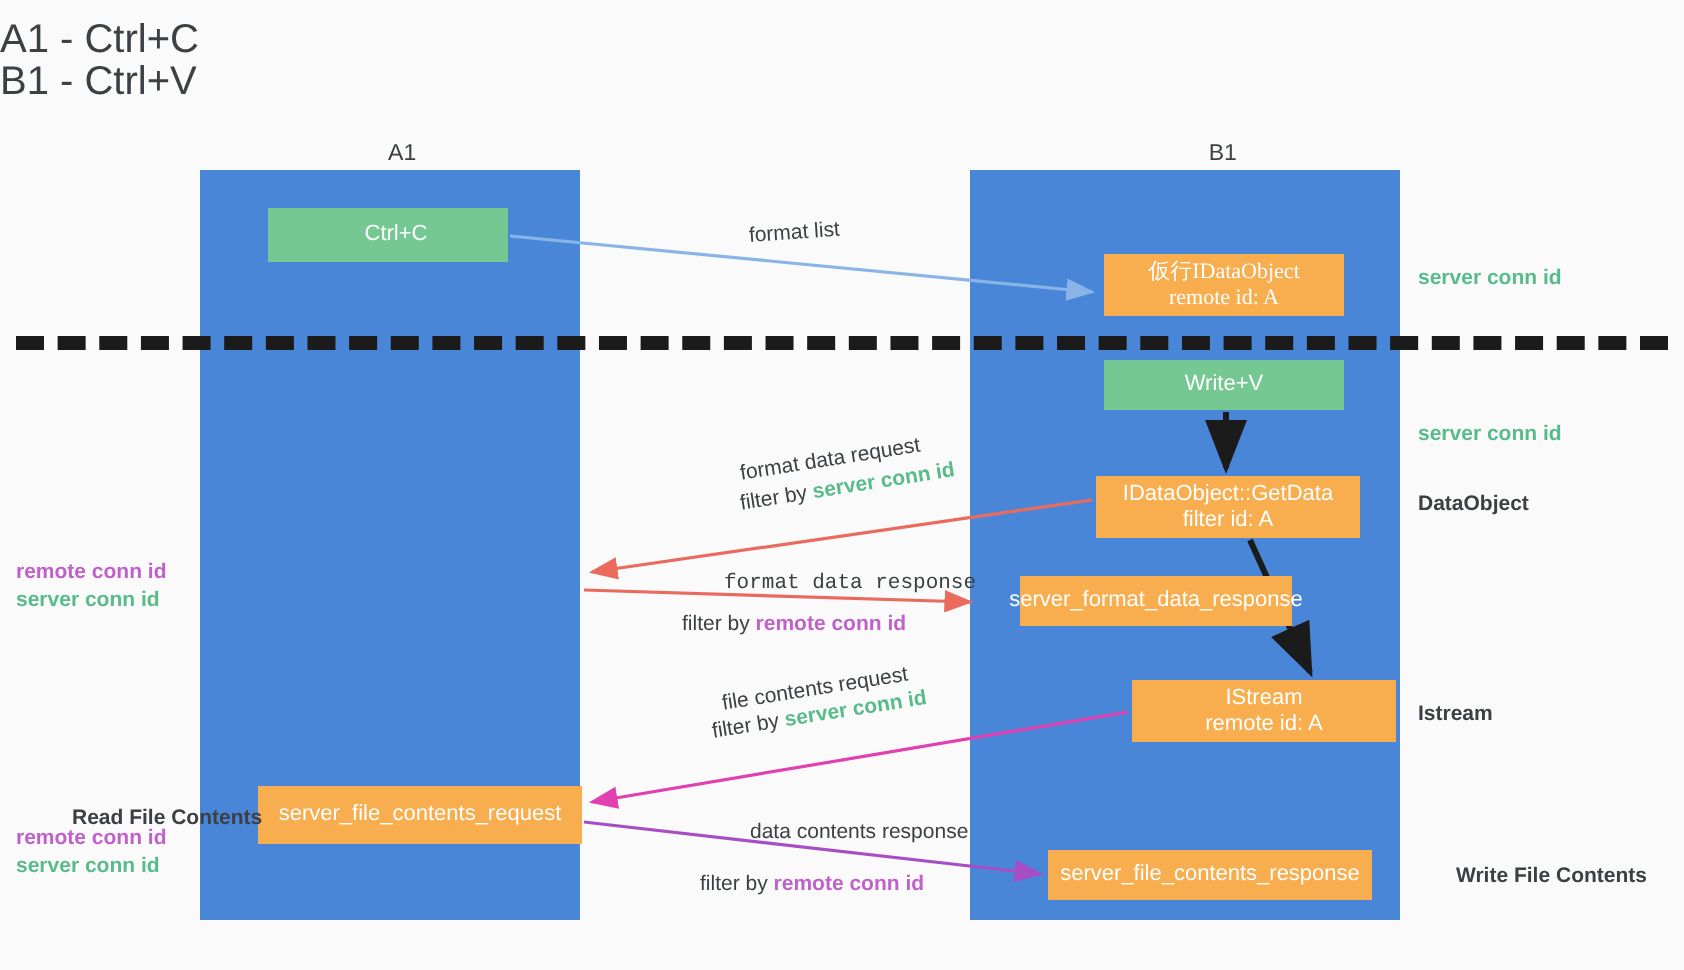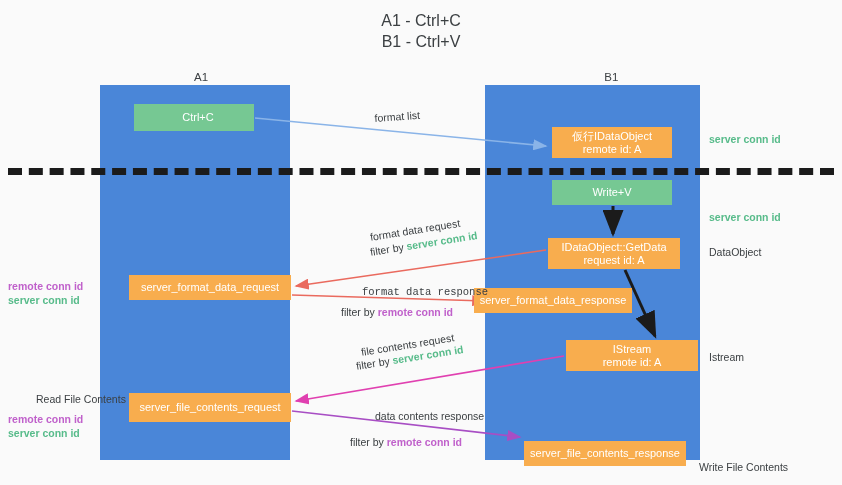--- a/index.html
+++ b/index.html
@@ -9,22 +9,22 @@
     font-family:"Liberation Sans","DejaVu Sans",sans-serif;
     position:relative;
     overflow:hidden;
   }
   #stage{position:absolute;left:0;top:0;width:842px;height:485px;}
   .abs{position:absolute;}
 
   
   #title{
     left:0;top:10px;width:842px;
-    text-align:center;
-    font-size:16px;line-height:21px;
+    text-align:left;
+    font-size:20px;line-height:21px;
     color:#3c4043;
     white-space:pre;
   }
 
   
   .lane-head{
     text-align:center;
     font-size:11.5px;line-height:13px;
     color:#3c4043;
     white-space:pre;
@@ -47,28 +47,28 @@
     text-align:center;
     color:#ffffff;
     font-size:11px;line-height:13px;
     white-space:pre;
     padding:2px 4px;
   }
   .node.green{background:#76c893;}
   .node.orange{background:#f8ad4e;}
 
   #n-ctrlc{left:134px;top:104px;width:120px;height:27px;padding-left:12px;}
-  #n-idataobject{left:552px;top:127px;width:120px;height:31px;}
+  #n-idataobject{left:552px;top:127px;width:120px;height:31px;font-family:Liberation Serif, serif;}
   #n-ctrlv{left:552px;top:180px;width:120px;height:25px;}
   #n-getdata{left:548px;top:238px;width:132px;height:31px;}
   #n-istream{left:566px;top:340px;width:132px;height:31px;}
   #n-fmt-req{left:129px;top:275px;width:162px;height:25px;}
-  #n-fmt-resp{left:474px;top:288px;width:158px;height:25px;}
+  #n-fmt-resp{left:510px;top:288px;width:136px;height:25px;}
   #n-file-req{left:129px;top:393px;width:162px;height:29px;}
-  #n-file-resp{left:524px;top:425px;width:162px;height:25px;margin-top:16px;}
+  #n-file-resp{left:524px;top:425px;width:162px;height:25px;}
 
   
   #wires{position:absolute;left:0;top:0;width:842px;height:485px;}
 
   
   #divider{
     left:8px;top:168px;width:826px;height:0;
     border-top:7px dashed #1b1b1b;
   }
 
@@ -90,29 +90,29 @@
   #lbl-fcreq{left:360px;top:345px;}
   #lbl-fcreq2{left:355px;top:359px;}
   #lbl-fcresp{left:375px;top:409px;}
   #lbl-fcresp2{left:350px;top:435px;}
 
   
   .side{
     font-size:10.5px;line-height:14px;
     white-space:nowrap;
   }
-  .side.plain{color:#3c4043;}
+  .side.plain{color:#3c4043;font-weight:bold;}
   #an-srv1{left:709px;top:132px;}
   #an-srv2{left:709px;top:210px;}
   #an-dataobject{left:709px;top:245px;}
   #an-istream{left:709px;top:350px;}
-  #an-writefile{left:699px;top:431px;margin-top:29px;}
+  #an-writefile{left:728px;top:431px;}
 
   #an-left1{left:8px;top:279px;}
-  #an-readfile{left:8px;top:392px;padding-left:28px;}
+  #an-readfile{left:8px;top:402px;padding-left:28px;}
   #an-left2{left:8px;top:412px;}
   .stackline{display:block;}
 </style>
 </head>
 <body>
 
 <div id="stage">
 
   <div class="abs" id="title">A1 - Ctrl+C
 B1 - Ctrl+V</div>
@@ -163,24 +163,23 @@
     <line x1="292" y1="411" x2="520" y2="437" stroke="#a84ec4" stroke-width="1.6" marker-end="url(#ah-purple)"></line>
   </svg>
 
   <div class="abs" id="divider"></div>
 
   <div class="abs node green" id="n-ctrlc">Ctrl+C</div>
   <div class="abs node orange" id="n-idataobject">仮行IDataObject
 remote id: A</div>
   <div class="abs node green" id="n-ctrlv">Write+V</div>
   <div class="abs node orange" id="n-getdata">IDataObject::GetData
-request id: A</div>
+filter id: A</div>
   <div class="abs node orange" id="n-istream">IStream
 remote id: A</div>
-  <div class="abs node orange" id="n-fmt-req">server_format_data_request</div>
   <div class="abs node orange" id="n-fmt-resp">server_format_data_response</div>
   <div class="abs node orange" id="n-file-req">server_file_contents_request</div>
   <div class="abs node orange" id="n-file-resp">server_file_contents_response</div>
 
   <div class="abs edge-label" id="lbl-formatlist">format list</div>
 
   <div class="abs edge-label rot" id="lbl-fdreq">format data request</div>
   <div class="abs edge-label rot" id="lbl-fdreq2"><span>filter by </span><span class="green-t">server conn id</span></div>
 
   <div class="abs edge-label" id="lbl-fdresp">format data response</div>

